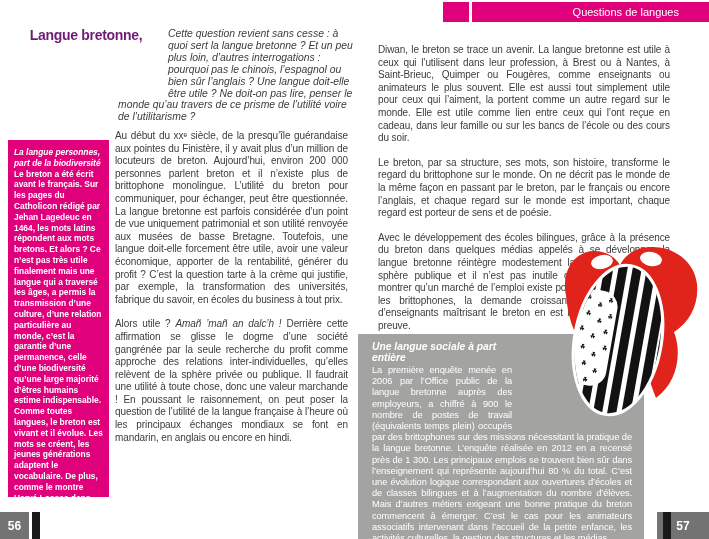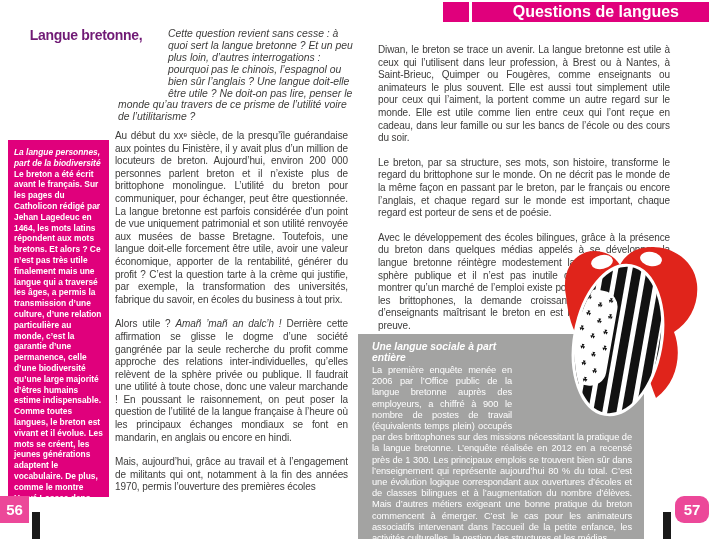--- a/index.html
+++ b/index.html
@@ -3,21 +3,21 @@
 <meta charset="utf-8">
 <style>
   html,body{margin:0;padding:0;}
   body{font-family:"Liberation Sans",sans-serif;background:#ffffff;}
   .spread{position:relative;width:709px;height:539px;background:#ffffff;overflow:hidden;}
 
   
   .banner-square{position:absolute;left:443px;top:2px;width:26px;height:20px;background:#e0007c;}
   .banner{position:absolute;left:472px;right:0;top:2px;height:20px;background:#e0007c;
           display:flex;align-items:center;justify-content:flex-end;padding-right:30px;box-sizing:border-box;}
-  .banner span{color:#ffffff;font-size:16px;font-weight:bold;}
+  .banner span{color:#ffffff;font-size:11px;font-weight:normal;}
 
   
   .title{position:absolute;left:10px;top:27px;width:152px;margin:0;text-align:center;
          color:#701a75;font-size:14px;line-height:16px;font-weight:bold;letter-spacing:-0.3px;}
   .title .tl{display:block;}
   .intro{position:absolute;left:118px;top:28px;width:236px;font-style:italic;
          font-size:10.4px;line-height:11.9px;color:#3d3c3b;}
   .intro-spacer{float:left;width:50px;height:60px;}
 
   
@@ -38,24 +38,24 @@
   .graybox{position:absolute;left:358px;top:334px;width:286px;height:205px;background:#a3a3a2;
            box-sizing:border-box;padding:7px 12px 4px 14px;color:#ffffff;z-index:1;}
   .gb-spacer{float:right;width:120px;height:86px;}
   .gb-head{font-size:10.3px;font-weight:bold;font-style:italic;margin:0 0 2px 0;}
   .graybox p{margin:0;text-align:justify;font-size:9.3px;line-height:11.2px;letter-spacing:-0.1px;}
 
   
   .tongue{position:absolute;left:556px;top:238px;width:152px;height:185px;z-index:5;}
 
   
-  .pn{position:absolute;bottom:16px;height:27px;background:#ec4899;color:#ffffff;font-weight:bold;
-      font-size:15px;display:flex;align-items:center;justify-content:center;z-index:6;}
+  .pn{position:absolute;bottom:0;height:27px;background:#737373;color:#ffffff;font-weight:bold;
+      font-size:12px;display:flex;align-items:center;justify-content:center;z-index:6;}
   .pn-left{left:0;width:29px;}
-  .pn-right{right:0;width:34px;border-radius:9px;}
+  .pn-right{right:0;width:52px;}
   .pn-strip{position:absolute;bottom:0;height:27px;width:8px;background:#1a1a1a;z-index:6;}
   .pn-strip.left{left:32px;}
   .pn-strip.right{right:38px;}
 </style>
 </head>
 <body>
 
 <div class="spread">
 
   <div class="banner-square"></div>
@@ -75,21 +75,20 @@
   <aside class="sidebar">
     <span class="sb-head">La langue personnes, part de la biodiversité</span>
     <span> Le breton a été écrit avant le français. Sur les pages du Catholicon rédigé par Jehan Lagedeuc en 1464, les mots latins répondent aux mots bretons. Et alors ? Ce n’est pas très utile finalement mais une langue qui a traversé les âges, a permis la transmission d’une culture, d’une relation particulière au monde, c’est la garantie d’une permanence, celle d’une biodiversité qu’une large majorité d’êtres humains estime indispensable. Comme toutes langues, le breton est vivant et il évolue. Les mots se créent, les jeunes générations adaptent le vocabulaire. De plus, comme le montre Hervé Lossec dans son ouvrage </span>
     <span class="it">Les bretonnismes,</span>
     <span> le breton influence également la langue française.</span>
   </aside>
 
   <div class="col col1">
     <p>Au début du xxᵉ siècle, de la presqu’île guérandaise aux pointes du Finistère, il y avait plus d’un million de locuteurs de breton. Aujourd’hui, environ 200 000 personnes parlent breton et il n’existe plus de brittophone monolingue. L’utilité du breton pour communiquer, pour échanger, peut être questionnée. La langue bretonne est parfois considérée d’un point de vue uniquement patrimonial et son utilité renvoyée aux musées de basse Bretagne. Toutefois, une langue doit-elle forcement être utile, avoir une valeur économique, apporter de la rentabilité, générer du profit ? C’est la question tarte à la crème qui justifie, par exemple, la transformation des universités, fabrique du savoir, en écoles du business à tout prix.</p>
     <p><span>Alors utile ? </span><span class="it">Amañ ’mañ an dalc’h ! </span><span>Derrière cette affirmation se glisse le dogme d’une société gangrénée par la seule recherche du profit comme approche des relations inter-individuelles, qu’elles relèvent de la sphère privée ou publique. Il faudrait une utilité à toute chose, donc une valeur marchande ! En poussant le raisonnement, on peut poser la question de l’utilité de la langue française à l’heure où les principaux échanges mondiaux se font en mandarin, en anglais ou encore en hindi.</span></p>
-    <p>Mais, aujourd’hui, grâce au travail et à l’engagement de militants qui ont, notamment à la fin des années 1970, permis l’ouverture des premières écoles</p>
   </div>
 
   <div class="col col2">
     <p>Diwan, le breton se trace un avenir. La langue bretonne est utile à ceux qui l’utilisent dans leur profession, à Brest ou à Nantes, à Saint-Brieuc, Quimper ou Fougères, comme enseignants ou animateurs le plus souvent. Elle est aussi tout simplement utile pour ceux qui l’aiment, la portent comme un autre regard sur le monde. Elle est utile comme lien entre ceux qui l’ont reçue en cadeau, dans leur famille ou sur les bancs de l’école ou des cours du soir.</p>
     <p>Le breton, par sa structure, ses mots, son histoire, transforme le regard du brittophone sur le monde. On ne décrit pas le monde de la même façon en passant par le breton, par le français ou encore l’anglais, et chaque regard sur le monde est important, chaque regard est porteur de sens et de poésie.</p>
     <p><span>Avec le développement des écoles bilingues, grâce à la présence du breton dans quelques médias appelés à se développer, la langue </span><span class="p3-spacer"></span><span>bretonne réintègre modestement la sphère publique et il n’est pas inutile de montrer qu’un marché de l’emploi existe pour les brittophones, la demande croissante d’enseignants maîtrisant le breton en est la preuve.</span></p>
   </div>
 
   <div class="graybox">
     <span class="gb-spacer"></span>

